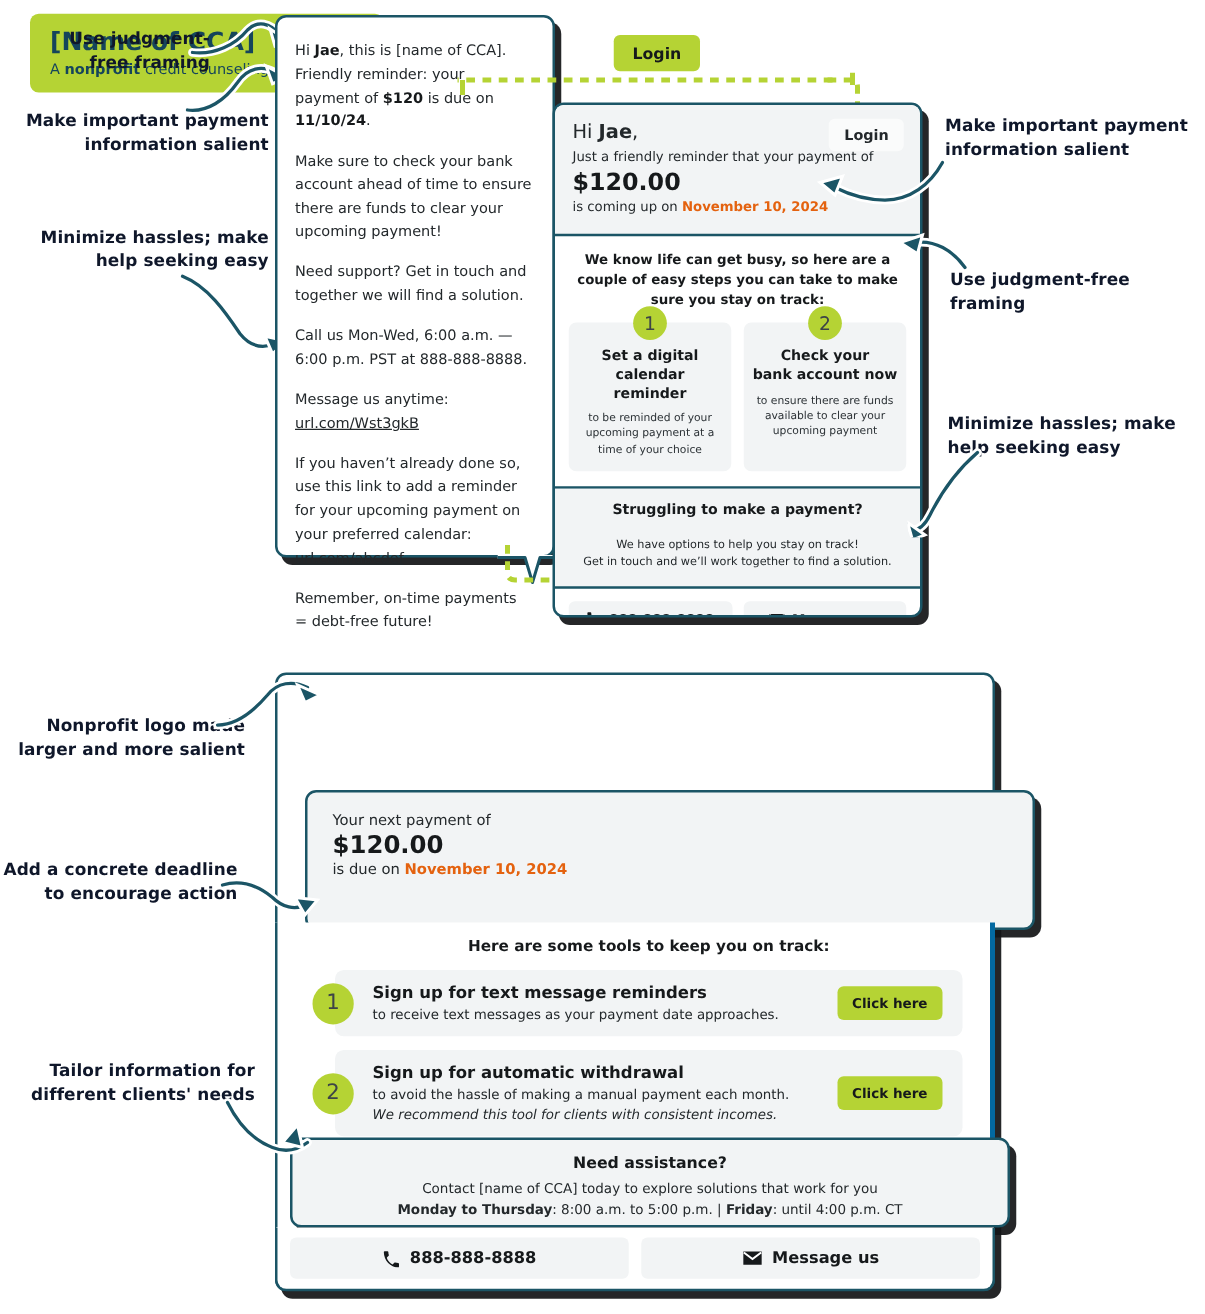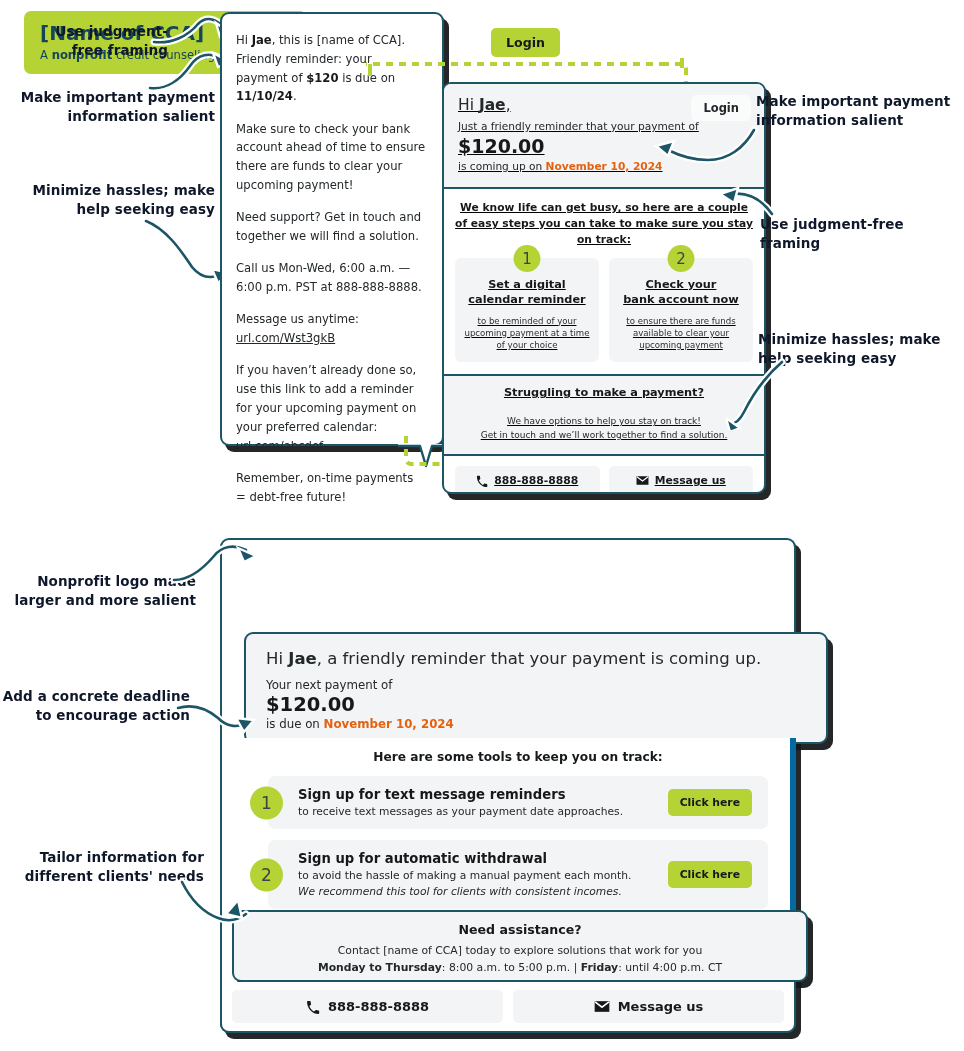--- a/index.html
+++ b/index.html
@@ -49,21 +49,21 @@
   }
   #sms-bubble .p b { font-weight: 700; color: #16191b; }
   #sms-bubble .p u { text-decoration: underline; }
   .tail {
     position: absolute;
     left: 398px; top: 444px;
     width: 56px; height: 30px;
   }
 
   
-  #redesign { left: 442px; top: 82px; width: 324px; height: 412px; overflow: hidden; text-decoration: underline; }
+  #redesign { left: 442px; top: 82px; width: 296px; height: 412px; overflow: hidden; }
   .rd-hero {
     background: #f2f4f5;
     border-bottom: 2px solid #1b5566;
     padding: 12px 14px 13px 14px;
     position: relative;
   }
   .rd-hi {
     font-family: "DejaVu Sans", sans-serif;
     font-size: 15.5px; color: #23282b; margin-bottom: 5px;
   }
@@ -179,21 +179,21 @@
     line-height: 1.3;
   }
   .eg-l2 {
     font-family: "DejaVu Sans", sans-serif;
     font-size: 11.8px; color: #23282b;
   }
   .eg-date { color: #e4620f; font-weight: 700; }
 
   #email-tools {
     left: 220px; top: 738px; width: 576px; height: 174px;
-    border: none; border-left: 2px solid #1b5566; border-right: 6px solid #0369a1;
+    border: none; border-left: 2px solid #1b5566; border-right: 4px solid #0369a1;
     border-radius: 0; background: #fff; padding: 12px 22px 0 46px;
   }
   .tools-head {
     font-family: "DejaVu Sans", sans-serif;
     font-weight: 700; font-size: 12.2px; color: #16191b;
     text-align: center; margin-bottom: 12px;
   }
   .tool-row {
     position: relative; background: #f2f4f5; border-radius: 7px;
     padding: 11px 16px 11px 30px; margin-bottom: 11px;
@@ -393,21 +393,20 @@
 
   <div id="email-head" style="border:none;background:transparent;">
     <div class="logo-box">
       <div class="logo-title">[Name of CCA]</div>
       <div class="logo-sub"><span>A </span><b>nonprofit</b><span> credit counseling organization</span></div>
     </div>
     <div class="login-green">Login</div>
   </div>
 
   <div class="outline shadow" id="email-greet">
-    <div class="eg-hi"><span>Hi </span><b>Jae</b><span>, a friendly reminder that your payment is coming up.</span></div>
     <div class="eg-l1">Your next payment of</div>
     <div class="eg-amt">$120.00</div>
     <div class="eg-l2"><span>is due on </span><span class="eg-date">November 10, 2024</span></div>
   </div>
 
   <div id="email-tools" style="position:absolute;">
     <div class="tools-head">Here are some tools to keep you on track:</div>
     <div class="tool-row">
       <div class="tool-badge">1</div>
       <div class="tool-txt">

